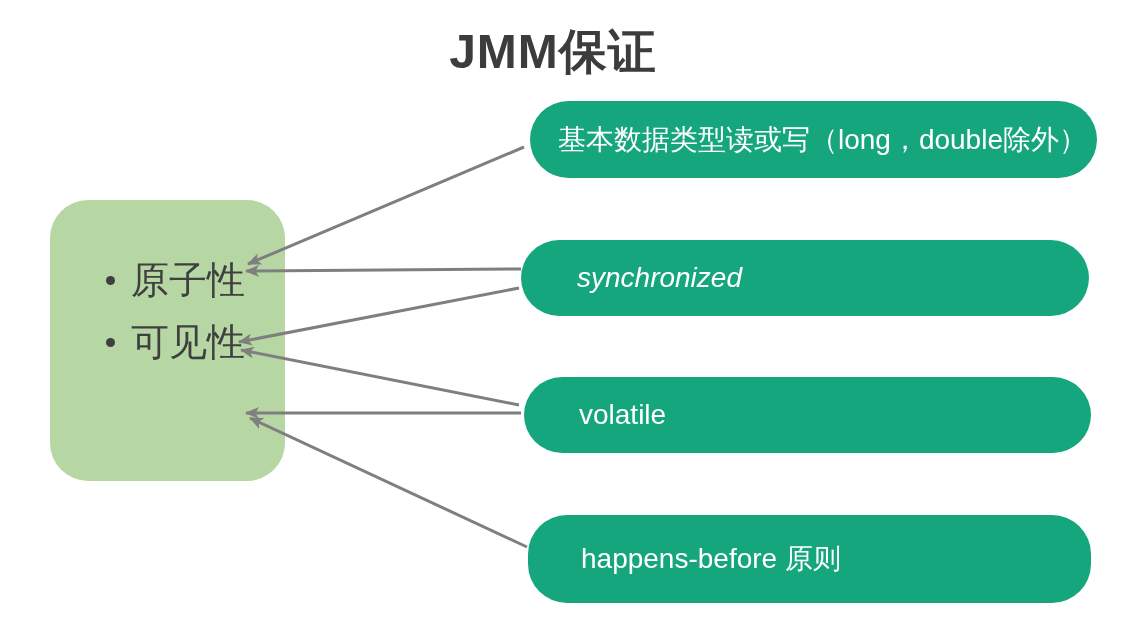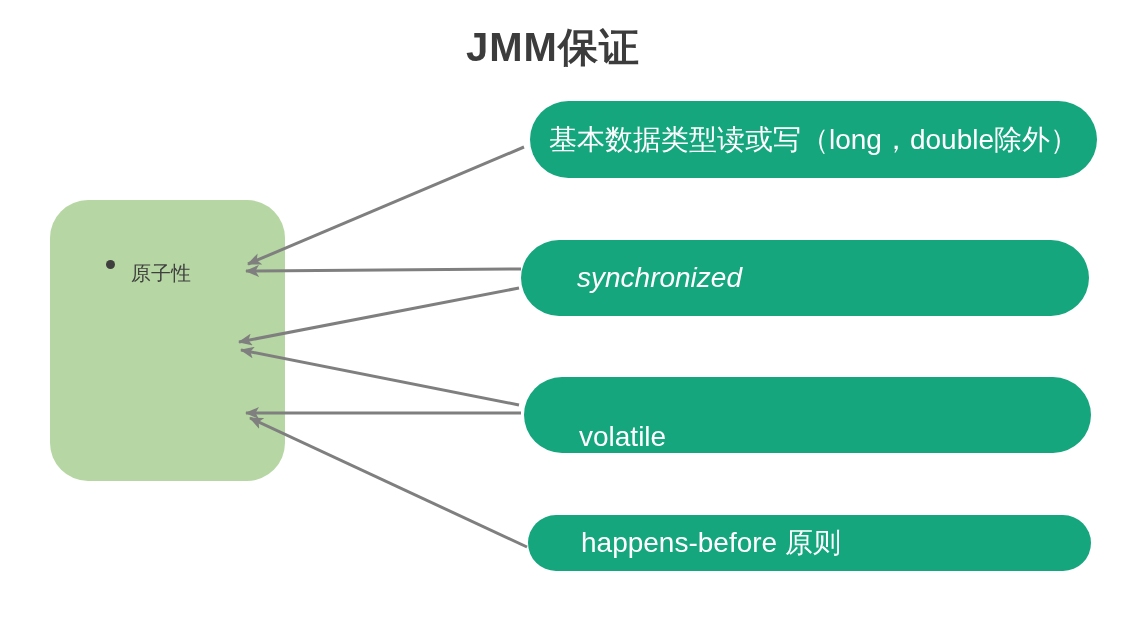--- a/index.html
+++ b/index.html
@@ -10,21 +10,21 @@
     background: #ffffff;
     overflow: hidden;
     font-family: "Liberation Sans", "DejaVu Sans", sans-serif;
   }
   .page-title {
     position: absolute;
     top: 20px;
     left: 553px;
     transform: translateX(-50%);
     white-space: nowrap;
-    font-size: 40px;
+    font-size: 48px;
     font-weight: 700;
     color: var(--heading-text, #3c3c3c);
     letter-spacing: 1px;
   }
   .side-box {
     position: absolute;
     left: 50px;
     top: 200px;
     width: 235px;
     height: 281px;
@@ -34,23 +34,24 @@
   .bullet-list {
     position: absolute;
     left: 56px;
     top: 60px;
     margin: 0;
     padding: 0;
     list-style: none;
   }
   .bullet-list li {
     display: flex;
+    align-items: center;
     height: 40px;
     margin-bottom: 22px;
-    font-size: 20px;
+    font-size: 38px;
     color: var(--box-text, #3f3f3f);
   }
   .bullet-dot {
     flex: 0 0 auto;
     width: 9px;
     height: 9px;
     border-radius: 50%;
     background: var(--box-text, #3f3f3f);
     margin-right: 16px;
   }
@@ -58,44 +59,48 @@
     position: absolute;
     box-sizing: border-box;
     background: var(--pill-green, #15a67e);
     border-radius: 39px;
     color: var(--pill-text, #ffffff);
     display: flex;
     align-items: center;
     font-size: 28px;
     white-space: nowrap;
   }
-  .pill-1 { left: 530px; top: 101px; width: 567px; height: 77px; justify-content: center; padding: 0 10px; }
+  .pill-1 { left: 530px; top: 101px; width: 567px; height: 77px; justify-content: flex-end; padding: 0 10px; }
   .pill-2 { left: 521px; top: 240px; width: 568px; height: 76px; padding-left: 56px; font-style: italic; }
-  .pill-3 { left: 524px; top: 377px; width: 567px; height: 76px; padding-left: 55px; align-items: flex-end; }
-  .pill-4 { left: 528px; top: 515px; width: 563px; height: 56px; padding-left: 53px; }
+  .pill-3 { left: 524px; top: 377px; width: 567px; height: 76px; padding-left: 55px; }
+  .pill-4 { left: 528px; top: 515px; width: 563px; height: 88px; padding-left: 53px; }
   .arrows-layer {
     position: absolute;
     left: 0; top: 0;
     width: 1123px;
     height: 625px;
     pointer-events: none;
   }
 </style>
 </head>
 <body>
 
 <div class="canvas">
 
   <div class="page-title">JMM保证</div>
 
   <div class="side-box">
     <ul class="bullet-list">
       <li>
         <span class="bullet-dot"></span>
         <span>原子性</span>
+      </li>
+      <li>
+        <span class="bullet-dot"></span>
+        <span>可见性</span>
       </li>
     </ul>
   </div>
 
   <div class="pill pill-1">
     <span>基本数据类型读或写（long，double除外）</span>
   </div>
   <div class="pill pill-2">
     <span>synchronized</span>
   </div>

